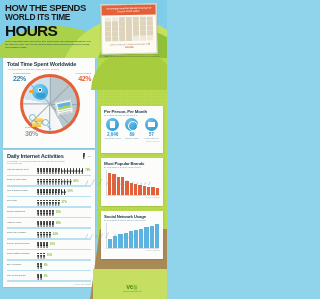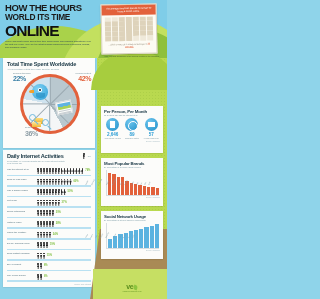--- a/index.html
+++ b/index.html
@@ -136,23 +136,23 @@
 
 <div id="page">
 
   <div class="header">
     <div class="hdr-sky"></div>
     <div class="hdr-hill1"></div>
     <div class="hdr-hill2"></div>
     <div class="hdr-hill3"></div>
 
     <div class="title-wrap">
-      <div class="t-l1">HOW THE HOURS</div>
+      <div class="t-l1">HOW THE SPENDS</div>
       <div class="t-l2">WORLD ITS TIME</div>
-      <div class="t-l3">ONLINE</div>
+      <div class="t-l3">HOURS</div>
       <div class="subtitle">Where and what people spend their time doing online has changed dramatically over the past few years. Here are the latest findings regarding social networking, brands, and worldwide usage.</div>
     </div>
 
     <div class="cal-card">
       <div class="cal-head">The average American spends more than 60 hours a month online.</div>
       <div class="cal-grid" id="cal-grid">
           <div class="cal-cell off"></div>
           <div class="cal-cell off"></div>
           <div class="cal-cell"></div>
           <div class="cal-cell"></div>

